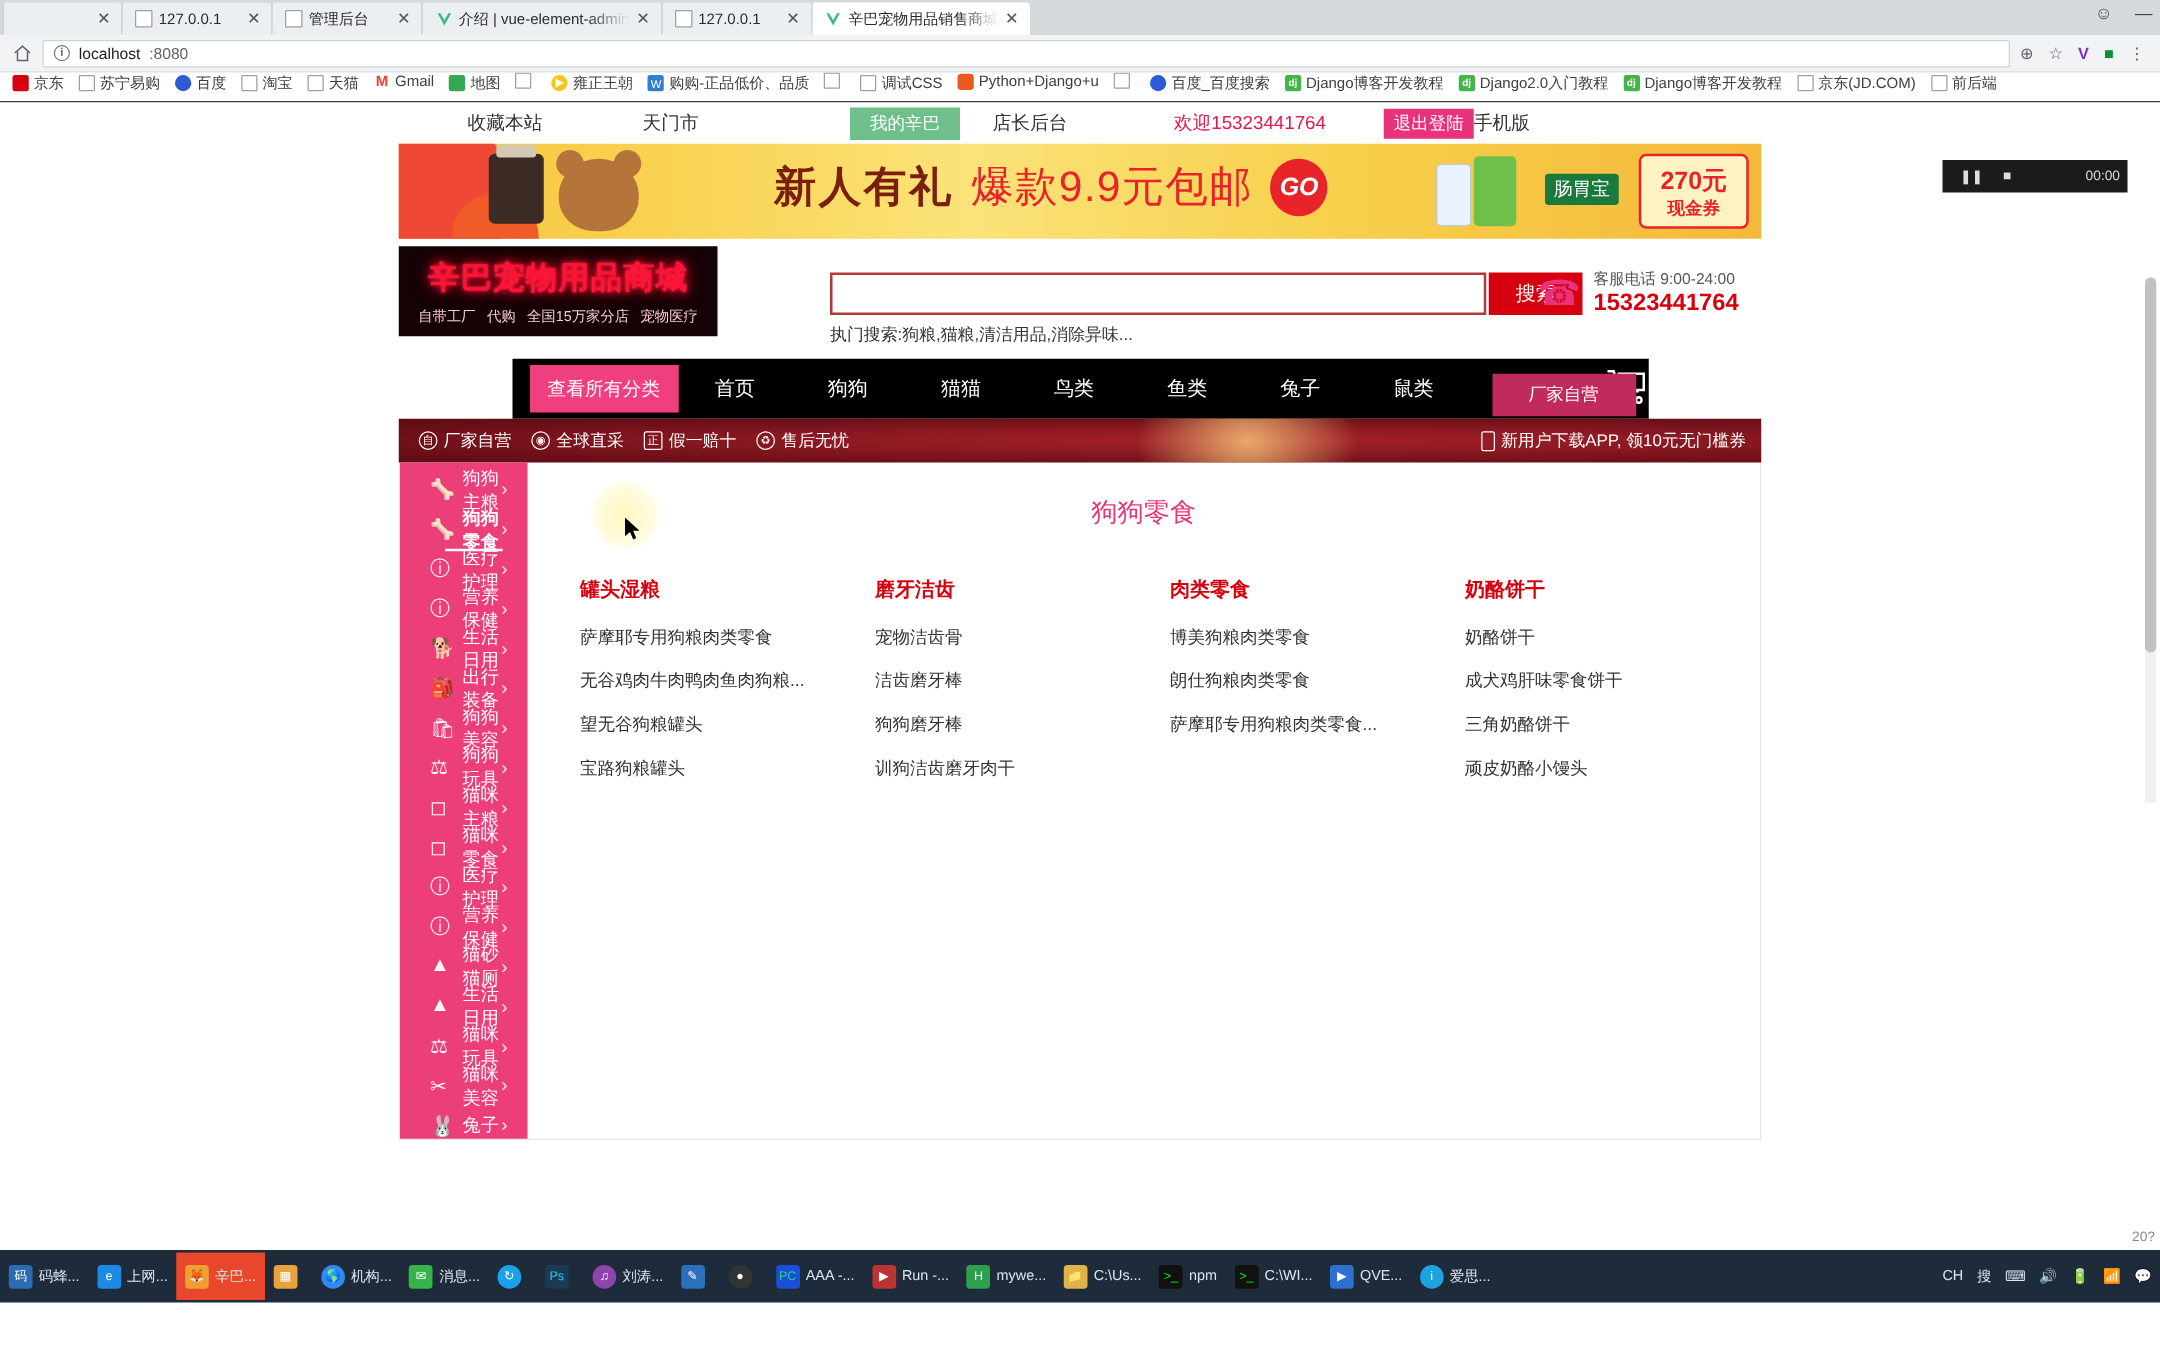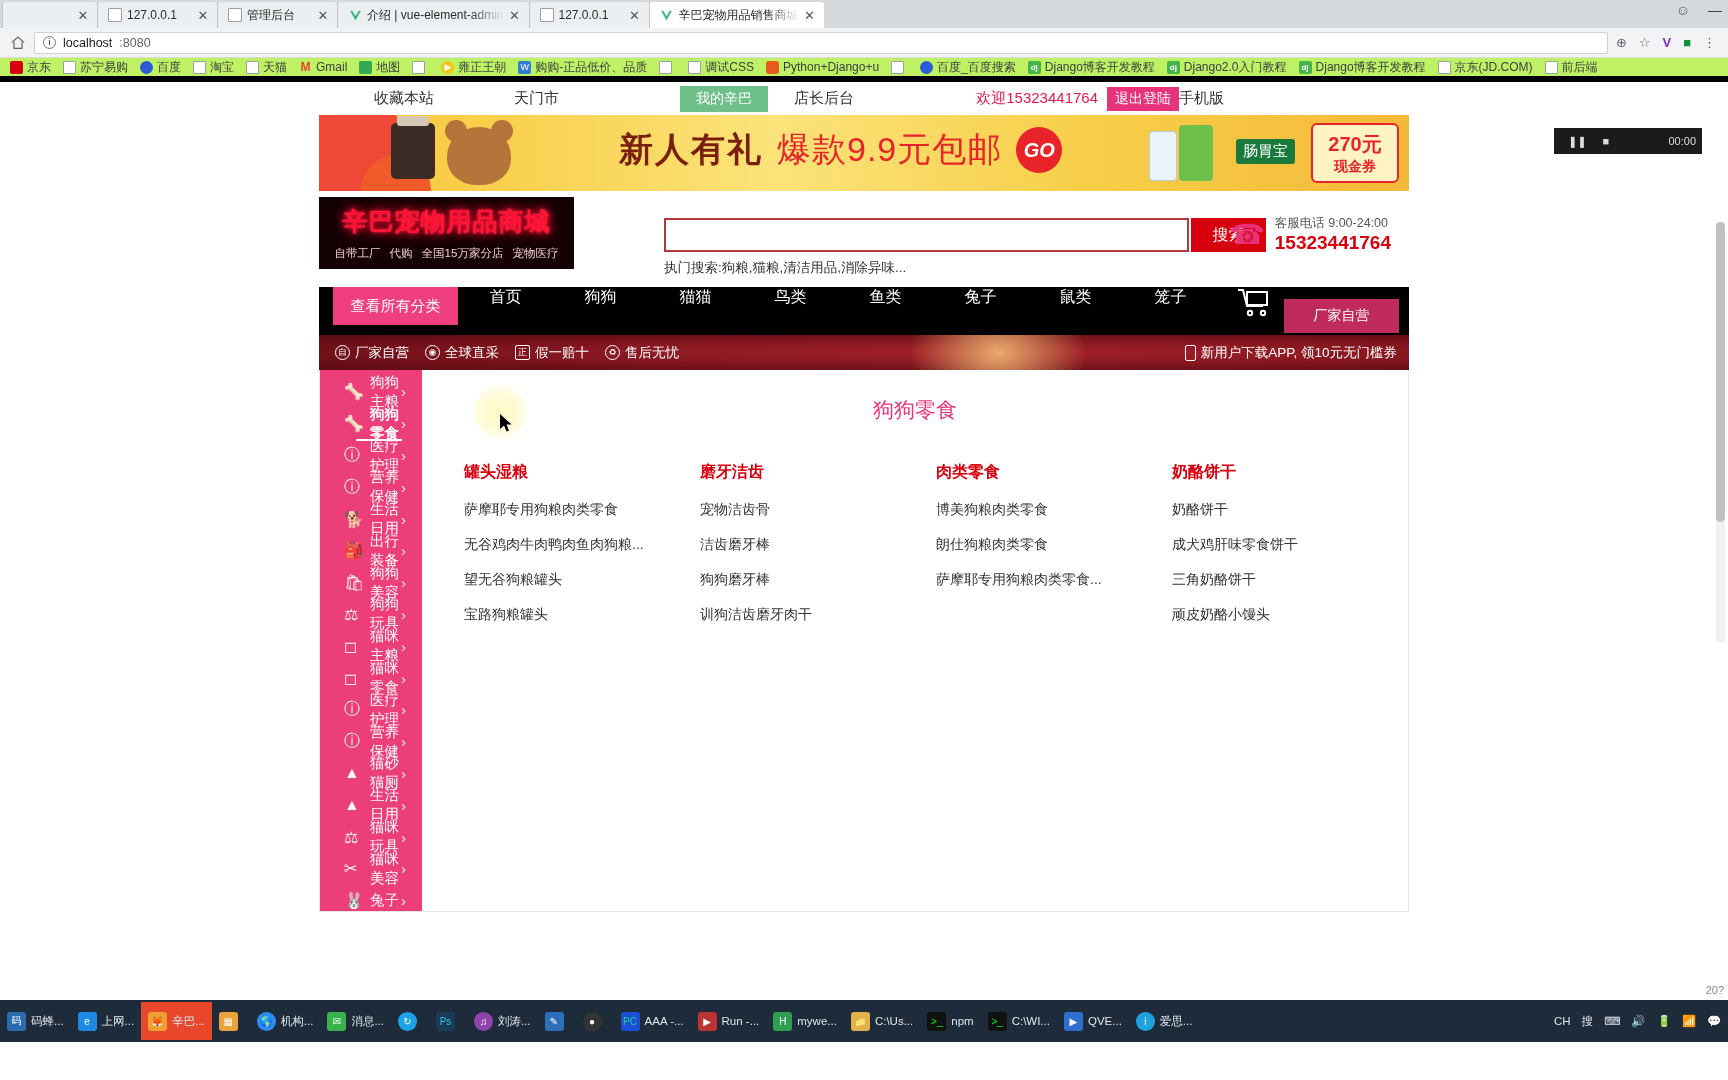--- a/index.html
+++ b/index.html
@@ -46,22 +46,22 @@
     padding: 0 8px; font-size: 12.5px; color: #202124;
   }
   .omnibox .info-ico { width: 13px; height: 13px; border: 1.3px solid #7a7a7a; border-radius: 50%;
      color:#5f6368; font-size:9px; text-align:center; line-height:11px; font-weight:bold; flex:0 0 13px;}
   .url-host { color: #202124; }
   .url-port { color: #5f6368; }
   .tb-right { display: flex; align-items: center; gap: 12px; padding-right: 2px; }
   .tb-right span { font-size: 13px; color: #5f6368; }
 
   .bookmarks {
-    height: 24px; background: #bef264; display: flex; align-items: center;
-    gap: 0px; padding: 0 4px; overflow: hidden; border-bottom: 6px solid #000000;
+    height: 24px; background: #ffffff; display: flex; align-items: flex-start;
+    gap: 0px; padding: 0 4px; overflow: hidden; border-bottom: 1px solid #000000;
   }
   .bm {
     display: flex; align-items: center; gap: 4px; padding: 0 6px;
     font-size: 12px; color: #3c4043; white-space: nowrap; flex: 0 0 auto;
   }
   .bm .bmico { width: 13px; height: 13px; flex:0 0 13px; display:flex;align-items:center;justify-content:center;font-size:9px;}
   .bmico.page { border:1px solid #9aa0a6; border-radius:1px; background:#fff; }
   .bmico.dj { background:#44b549; color:#fff; font-weight:bold; border-radius:2px; font-size:8px; line-height:13px; text-align:center;}
 
   
@@ -137,22 +137,22 @@
     color:#fff; font-size:16px; display:flex; align-items:center; justify-content:center;
   }
   .hotsearch { position:absolute; left:345px; top:68px; font-size:13.5px; color:#333; }
   .phonebox { position:absolute; right:18px; top:24px; display:flex; align-items:center; gap:10px;}
   .phone-ico { font-size:28px; color:#e8337c; transform:scaleX(-1); }
   .phonebox .p1 { font-size:12.5px; color:#555; }
   .phonebox .p2 { font-size:19px; color:#d7000f; font-weight:bold; }
 
   
   .navbar {
-    width: 1090px; margin: 0 auto; height: 48px; background:#000;
-    display:flex; position:relative;
+    width: 909px; margin: 0 auto; height: 48px; background:#000;
+    display:flex; align-items:center; position:relative;
   }
   .navall {
     width:125px; height:38px; margin-left:14px; background:#ef3f7e; color:#fff;
     font-size:15px; display:flex;align-items:center;justify-content:center;
   }
   .navitem { color:#fff; font-size:16px; padding:0 0; width:95px; text-align:center; }
   .cart-ico { margin-left:18px; color:#fff; font-size:28px; line-height:1; }
   .mycart {
     position:absolute; right:10px; top:12px; width:115px; height:34px; background:#c02a5c;
     color:#fff; font-size:14px; display:flex;align-items:center;justify-content:center;
@@ -379,21 +379,21 @@
 <div class="viewport">
  <div class="page">
 
   <div class="toplinks">
     <div class="tl-item tl-w1">收藏本站</div>
     <div class="tl-item tl-w2">天门市</div>
     <div class="tl-item tl-w2" style="justify-content:center;">
       <span class="badge-green">我的辛巴</span>
     </div>
     <div class="tl-item tl-w3">店长后台</div>
-    <div class="tl-item" style="width:240px;justify-content:flex-end;">
+    <div class="tl-item" style="width:240px;justify-content:space-between;">
       <span class="welcome">欢迎15323441764</span>
       <span class="logout">退出登陆</span>
     </div>
     <div class="tl-item tl-w5">手机版</div>
   </div>
 
   <div class="banner">
     <div class="bl-blob"></div>
     <div class="bl-blob2"></div>
     <div class="jar"></div>

